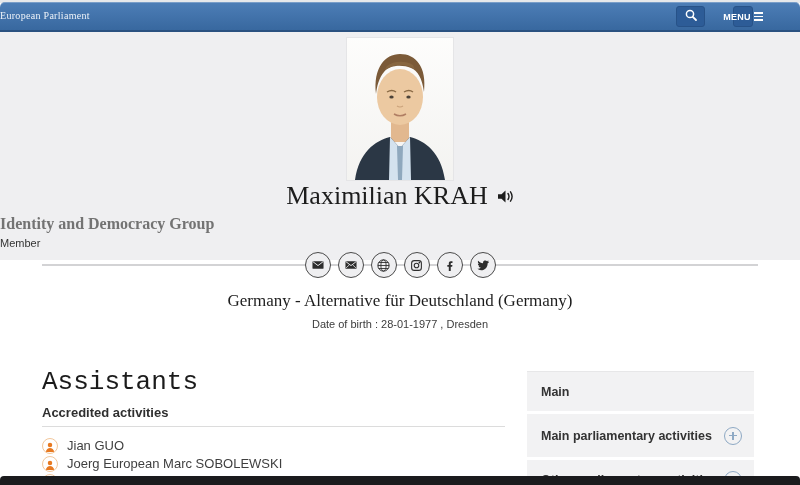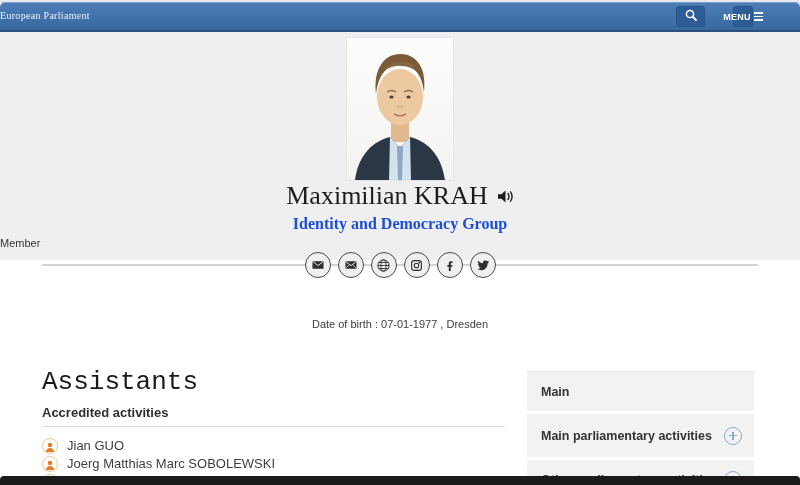--- a/index.html
+++ b/index.html
@@ -44,22 +44,22 @@
     width:106px; height:142px; background:#fbfbfb;
     box-shadow:0 0 0 1px rgba(0,0,0,.04);
   }
   .photo svg { display:block; width:106px; height:142px; }
   .name-row {
     position:absolute; top:149px; left:0; right:0; text-align:center;
     font-family:"Liberation Serif", serif; font-size:26px; color:#1c1c1c;
   }
   .name-row .spk { display:inline-block; vertical-align:middle; margin-left:9px; margin-top:-4px; }
   .group-line {
-    position:absolute; top:183px; left:0; right:0; text-align:center;
-    font-family:"Liberation Serif", serif; font-size:16px; font-weight:600; color:#1d4ed8;
+    position:absolute; top:183px; left:0; right:0; text-align:left;
+    font-family:"Liberation Serif", serif; font-size:16px; font-weight:600; color:#737373;
   }
   .member-line {
     position:absolute; top:205px; left:0; right:0; text-align:left;
     font-size:11px; color:#333;
   }
   .hero-rule {
     position:absolute; top:232px; left:42px; right:42px; height:2px; background:#d3d3d5;
   }
   .icons-row {
     position:absolute; top:220px; left:0; right:0;
@@ -234,21 +234,22 @@
           <path d="M14.5 4 h3 v3.4 h-2.1 c-.8 0 -1.1.4 -1.1 1.2 V11 h3.1 l-.5 3.3 h-2.6 V22 h-3.6 v-7.7 H8 V11 h2.7 V8.2 C10.7 5.5 12.2 4 14.5 4 Z" fill="#2d2d2d"></path>
         </svg>
       </span>
       <span class="soc">
         <svg width="14" height="14" viewBox="0 0 24 24">
           <path d="M22 5.9c-.7.3-1.5.6-2.3.7.8-.5 1.5-1.3 1.8-2.2-.8.5-1.7.8-2.6 1A4 4 0 0 0 12 8.1c0 .3 0 .6.1.9C8.7 8.8 5.8 7.2 3.8 4.8c-.4.6-.6 1.3-.6 2.1 0 1.4.7 2.6 1.8 3.3-.7 0-1.3-.2-1.8-.5v.1c0 2 1.4 3.6 3.2 4-.3.1-.7.1-1 .1-.3 0-.5 0-.8-.1.5 1.6 2 2.8 3.8 2.8a8 8 0 0 1-5 1.7H2.4A11.3 11.3 0 0 0 8.6 21c7.3 0 11.3-6.1 11.3-11.3v-.5c.8-.6 1.5-1.3 2.1-2.1z" fill="#2d2d2d"></path>
         </svg>
       </span>
     </div>
 
-    <div class="dob-line">Date of birth : 07-01-1977 , Dresden</div>
+    <div class="country-line">Germany - Alternative für Deutschland (Germany)</div>
+    <div class="dob-line">Date of birth : 28-01-1977 , Dresden</div>
   </div>
 
   <div class="main">
 
     <div class="assistants-title">Assistants</div>
     <div class="assistants-subtitle">Accredited activities</div>
     <div class="assistants-rule"></div>
 
     <div class="arow" style="top:94px">
       <span class="person-badge">
@@ -260,21 +261,21 @@
       <span class="aname">Jian GUO</span>
     </div>
 
     <div class="arow" style="top:112px">
       <span class="person-badge">
         <svg width="12" height="12" viewBox="0 0 24 24">
           <circle cx="12" cy="8" r="4.5" fill="#e87a22"></circle>
           <path d="M3.5 22 C4.5 16 8 13.8 12 13.8 C16 13.8 19.5 16 20.5 22 Z" fill="#e87a22"></path>
         </svg>
       </span>
-      <span class="aname">Joerg Matthias Marc SOBOLEWSKI</span>
+      <span class="aname">Joerg European Marc SOBOLEWSKI</span>
     </div>
 
     <div class="arow" style="top:130px">
       <span class="person-badge">
         <svg width="12" height="12" viewBox="0 0 24 24">
           <circle cx="12" cy="8" r="4.5" fill="#e87a22"></circle>
           <path d="M3.5 22 C4.5 16 8 13.8 12 13.8 C16 13.8 19.5 16 20.5 22 Z" fill="#e87a22"></path>
         </svg>
       </span>
     </div>

